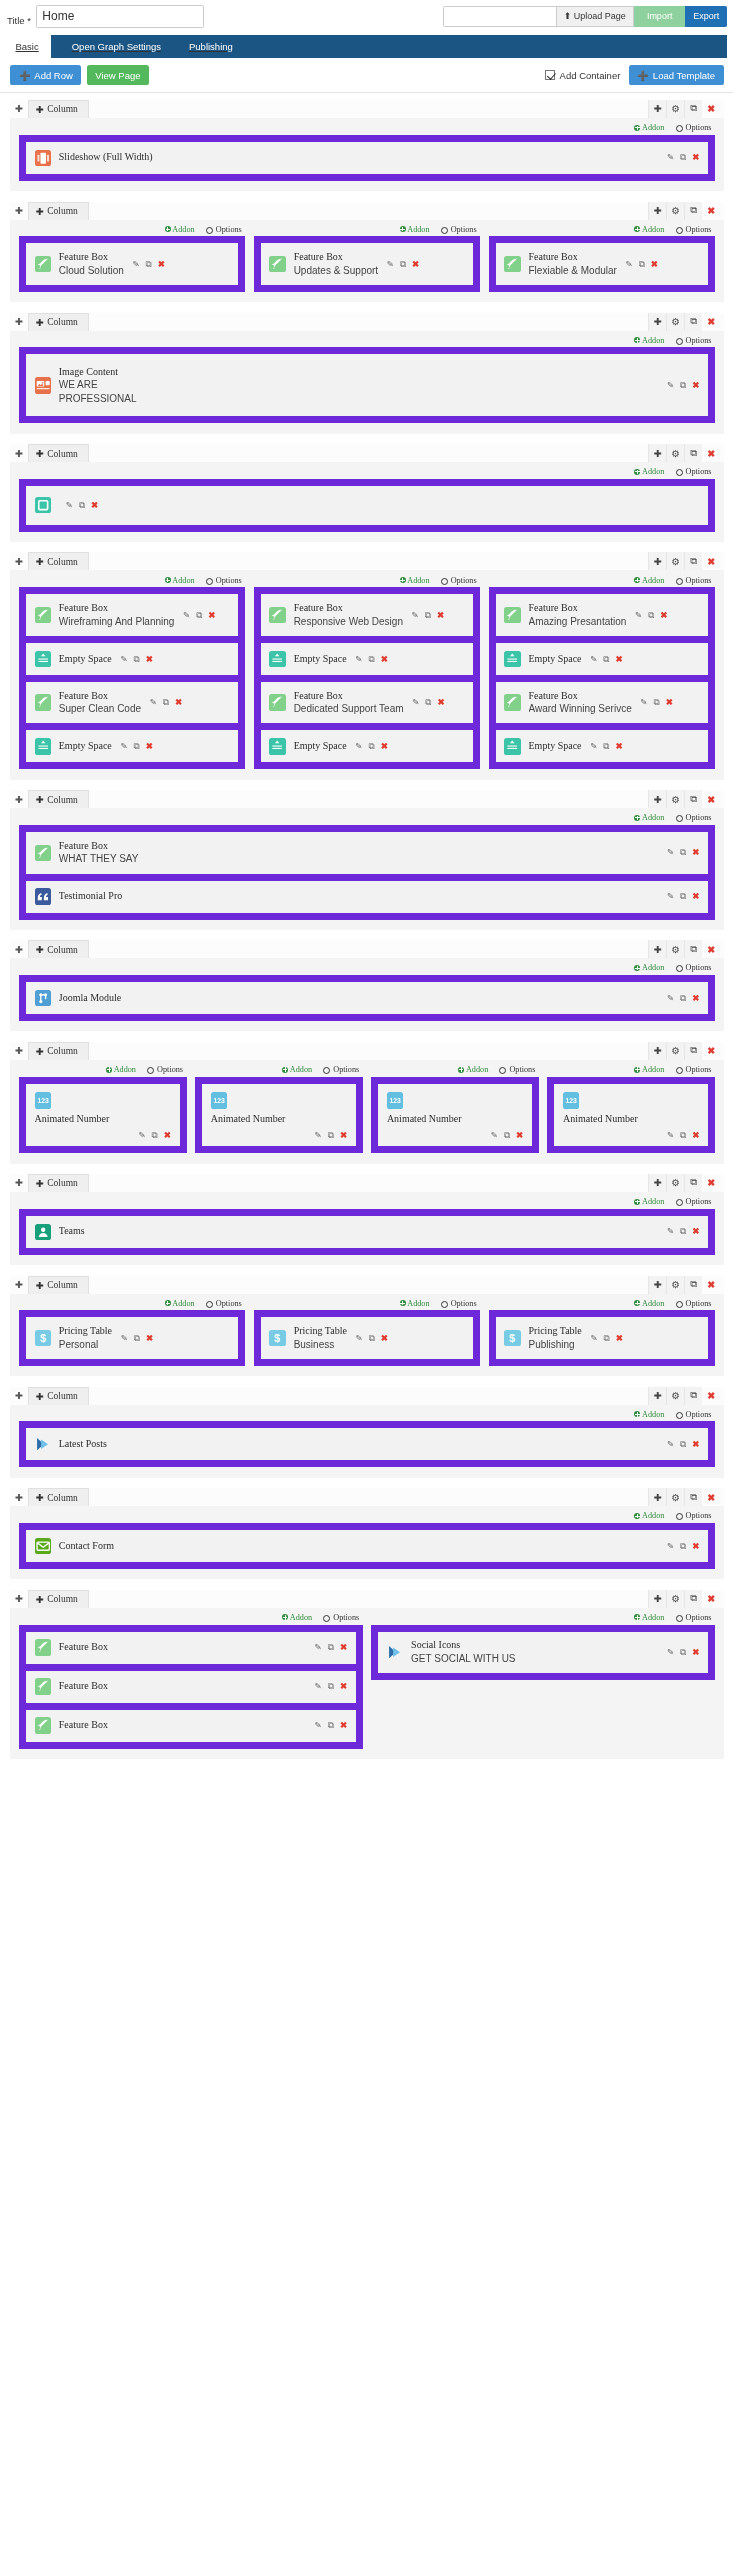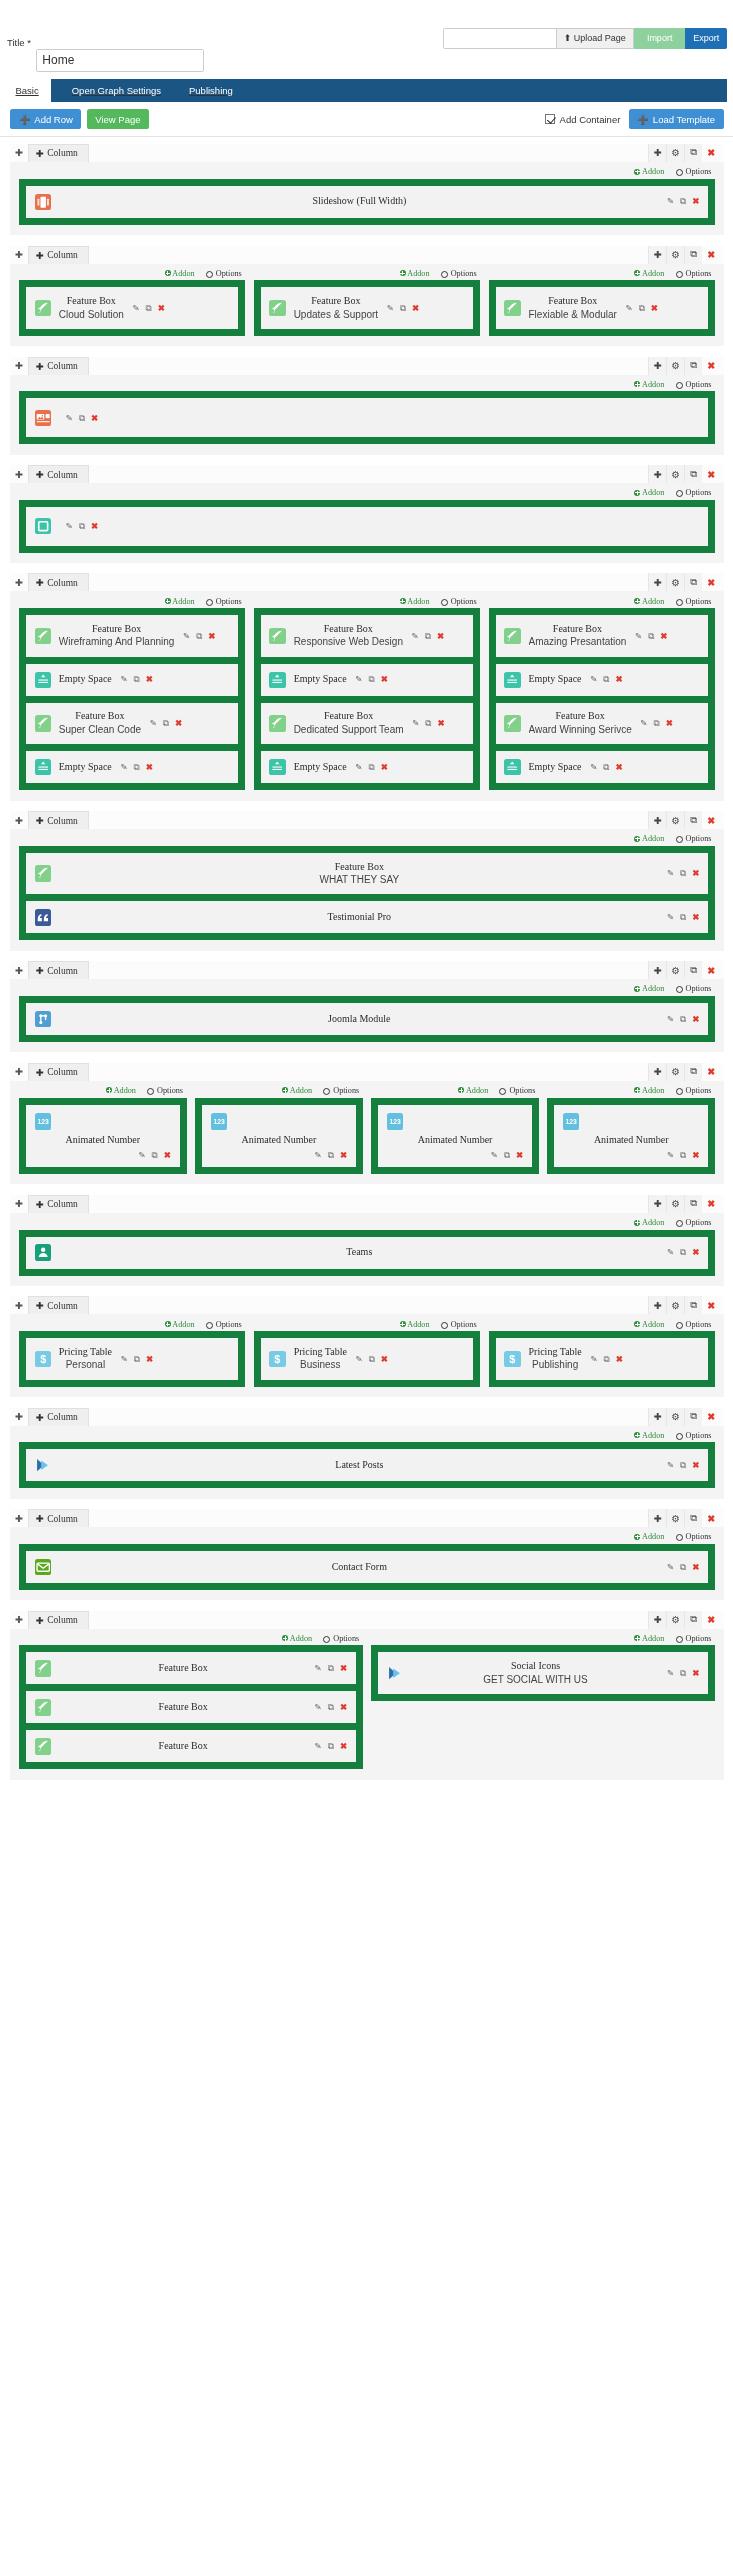--- a/index.html
+++ b/index.html
@@ -31,21 +31,20 @@
     width: 168px;
     height: 22.4px;
     border: 0.9px solid #cccccc;
     border-radius: 1.7px;
     font-family: "Liberation Sans", sans-serif;
     font-size: 12px;
     padding: 1.7px 5.2px;
     color: #333;
     background: #fff;
     outline: none;
-    margin-top: 44px;
   }
   .topbar-right {
     margin-left: auto;
     display: flex;
     align-items: stretch;
     height: 21.6px;
   }
   .upload-group {
     display: flex;
     align-items: stretch;
@@ -271,24 +270,23 @@
   }
   .dot-plus::before{
     content:""; position:absolute; left:0.9px; top:2.6px; width:4.3px; height:0.9px; background:#fff;
   }
   .gear {
     width: 7px; height: 7px; border-radius: 50%;
     border: 1.7px solid #333; display:inline-block;
   }
 
   .col-inner {
-    background: #15803d;
+    background: #6d28d9;
     padding: 7px;
     min-height: 17.3px;
-    text-align: center;
   }
   .addon-item {
     background: #f2f2f2;
     display: flex;
     align-items: center;
     padding: 7.8px 8.6px;
     margin-bottom: 7px;
   }
   .addon-item:last-child { margin-bottom: 0; }
   .addon-item.tall { padding: 11.2px 8.6px; }
@@ -593,20 +591,25 @@
               <div class="addon-item tall">
                 <div class="ai-icon" style="background: rgb(232, 112, 74);">
                   <svg class="gl" viewBox="0 0 24 24">
                     <rect x="2.5" y="6" width="11" height="8" rx="1" fill="#fff"></rect>
                     <path d="M4 13l2.5-3 2 2.2 2-2.5L12.5 13z" fill="#e8704a"></path>
                     <circle cx="10.8" cy="8.4" r="1" fill="#e8704a"></circle>
                     <rect x="15.5" y="6" width="6" height="6" rx="1" fill="#fff"></rect>
                     <rect x="2.5" y="16" width="19" height="2" rx="0.6" fill="#fff" opacity=".85"></rect>
                   </svg>
                 </div>
+                <div class="ai-text">
+                  <div class="ai-title">Image Content</div>
+                  <div class="ai-sub">WE ARE</div>
+                  <div class="ai-sub">PROFESSIONAL</div>
+                </div>
                 <div class="ai-tools">
                   <span class="t">✎</span>
                   <span class="t">⧉</span>
                   <span class="t del">✖</span>
                 </div>
               </div>
             </div>
           </div>
         </div>
       </div>

